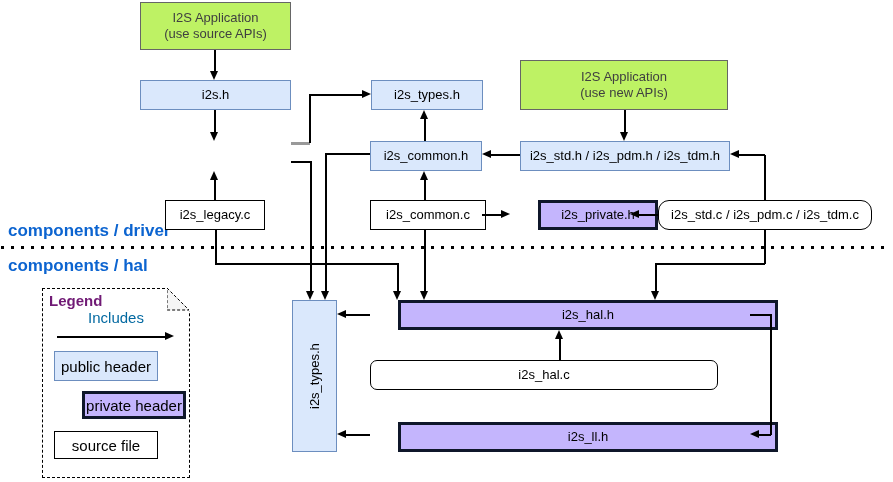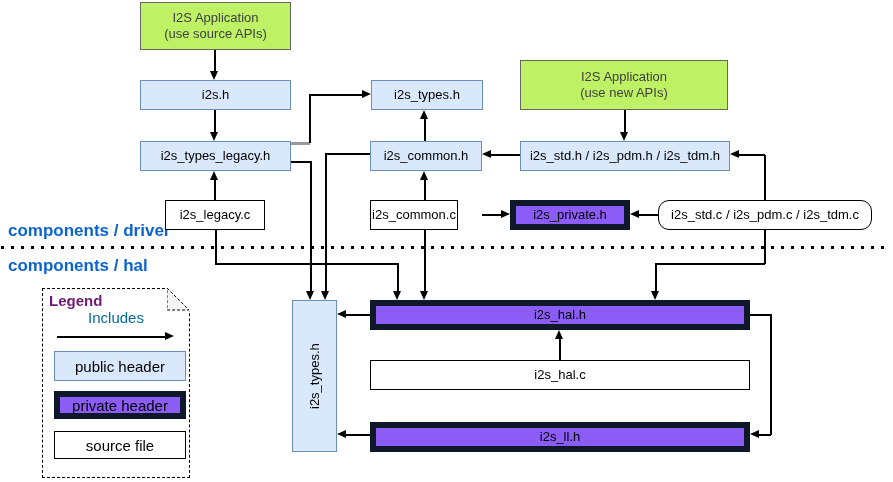--- a/index.html
+++ b/index.html
@@ -6,21 +6,21 @@
   .canvas {
     position:relative; width:893px; height:482px; background:#ffffff;
     font-family:"Liberation Sans", sans-serif; overflow:hidden;
   }
   .box {
     position:absolute; box-sizing:border-box; display:flex;
     flex-direction:column; align-items:center; justify-content:center;
     font-size:13px; color:#000; text-align:center; line-height:1.25;
   }
   .blue  { background:#dae8fc; border:1px solid #6c8ebf; }
-  .pink  { background:#8b5cf6; border:6px solid #0f172a; }
+  .pink  { background:#c4b5fd; border:3px solid #0f172a;margin-left:28px; }
   .gray  { background:#bef264; border:1px solid #666666; color:#404040;justify-content:center; }
   .white { background:#ffffff; border:1px solid #000000; }
   .vbox span.vtext { transform:rotate(-90deg); white-space:nowrap; }
 
   .hl { position:absolute; height:1.5px; background:#000; }
   .vl { position:absolute; width:1.5px; background:#000; }
   .nub { position:absolute; height:3px; background:#999; }
   .arr { position:absolute; width:0; height:0; }
   .arr.d { border-left:4.5px solid transparent; border-right:4.5px solid transparent; border-top:9px solid #000; }
   .arr.u { border-left:4.5px solid transparent; border-right:4.5px solid transparent; border-bottom:9px solid #000; }
@@ -35,53 +35,50 @@
 
   .legend {
     position:absolute; left:42px; top:288px; width:148px; height:190px;
     border:1px dashed #000; background:#fff; box-sizing:border-box;
   }
   .legend .corner-cover { position:absolute; top:-1px; right:-1px; width:23px; height:23px; background:#fff; }
   .legend .fold { position:absolute; top:-1px; right:-1px; }
   .legend .ltitle { position:absolute; left:6px; top:3px; font-size:15px; font-weight:bold; color:#701a75; }
   .legend .lincludes { position:absolute; left:0; top:20px; width:100%; text-align:center; font-size:15px; color:#0369a1; }
   .legend .lbox {
-    position:absolute; left:11px; width:132px; box-sizing:border-box;
+    position:absolute; left:11px; width:104px; box-sizing:border-box;
     display:flex; align-items:center; justify-content:center; font-size:15px; color:#000;
   }
 </style>
 </head>
 <body>
 
 <div class="canvas">
 
   <div class="sec-label" style="left:8px; top:221px;">components / driver</div>
   <div class="divider"></div>
   <div class="sec-label" style="left:8px; top:256px;">components / hal</div>
 
   <div class="box gray" style="left:140px; top:2px; width:151px; height:48px;">
     <span>I2S Application</span>
     <span>(use source APIs)</span>
   </div>
   <div class="box blue" style="left:140px; top:80px; width:151px; height:30px;">
     <span>i2s.h</span>
   </div>
-  <div class="box blue" style="left:140px; top:141px; width:151px; height:30px;">
-    <span>i2s_types_legacy.h</span>
-  </div>
   <div class="box white" style="left:165px; top:200px; width:100px; height:30px;">
     <span>i2s_legacy.c</span>
   </div>
   <div class="box blue" style="left:371px; top:80px; width:112px; height:30px;">
     <span>i2s_types.h</span>
   </div>
   <div class="box blue" style="left:370px; top:141px; width:112px; height:30px;">
     <span>i2s_common.h</span>
   </div>
-  <div class="box white" style="left:370px; top:200px; width:88px; height:30px;">
+  <div class="box white" style="left:370px; top:200px; width:116px; height:30px;">
     <span>i2s_common.c</span>
   </div>
   <div class="box pink" style="left:510px; top:200px; width:120px; height:30px;">
     <span>i2s_private.h</span>
   </div>
   <div class="box gray" style="left:520px; top:60px; width:208px; height:50px;">
     <span>I2S Application</span>
     <span>(use new APIs)</span>
   </div>
   <div class="box blue" style="left:520px; top:141px; width:210px; height:30px;">
@@ -90,21 +87,21 @@
   <div class="box white" style="left:658px; top:200px; width:214px; height:30px;border-radius:11px;">
     <span>i2s_std.c / i2s_pdm.c / i2s_tdm.c</span>
   </div>
 
   <div class="box blue vbox" style="left:292px; top:300px; width:45px; height:152px;">
     <span class="vtext">i2s_types.h</span>
   </div>
   <div class="box pink" style="left:370px; top:300px; width:380px; height:30px;">
     <span>i2s_hal.h</span>
   </div>
-  <div class="box white" style="left:370px; top:360px; width:380px; height:30px;">
+  <div class="box white" style="left:370px; top:360px; width:348px; height:30px;border-radius:7px;">
     <span>i2s_hal.c</span>
   </div>
   <div class="box pink" style="left:370px; top:422px; width:380px; height:30px;">
     <span>i2s_ll.h</span>
   </div>
 
   <div>
     <i class="vl" style="left:214px; top:50px; height:22px;"></i>
     <i class="arr d" style="left:210px; top:71px;"></i>
   </div>

